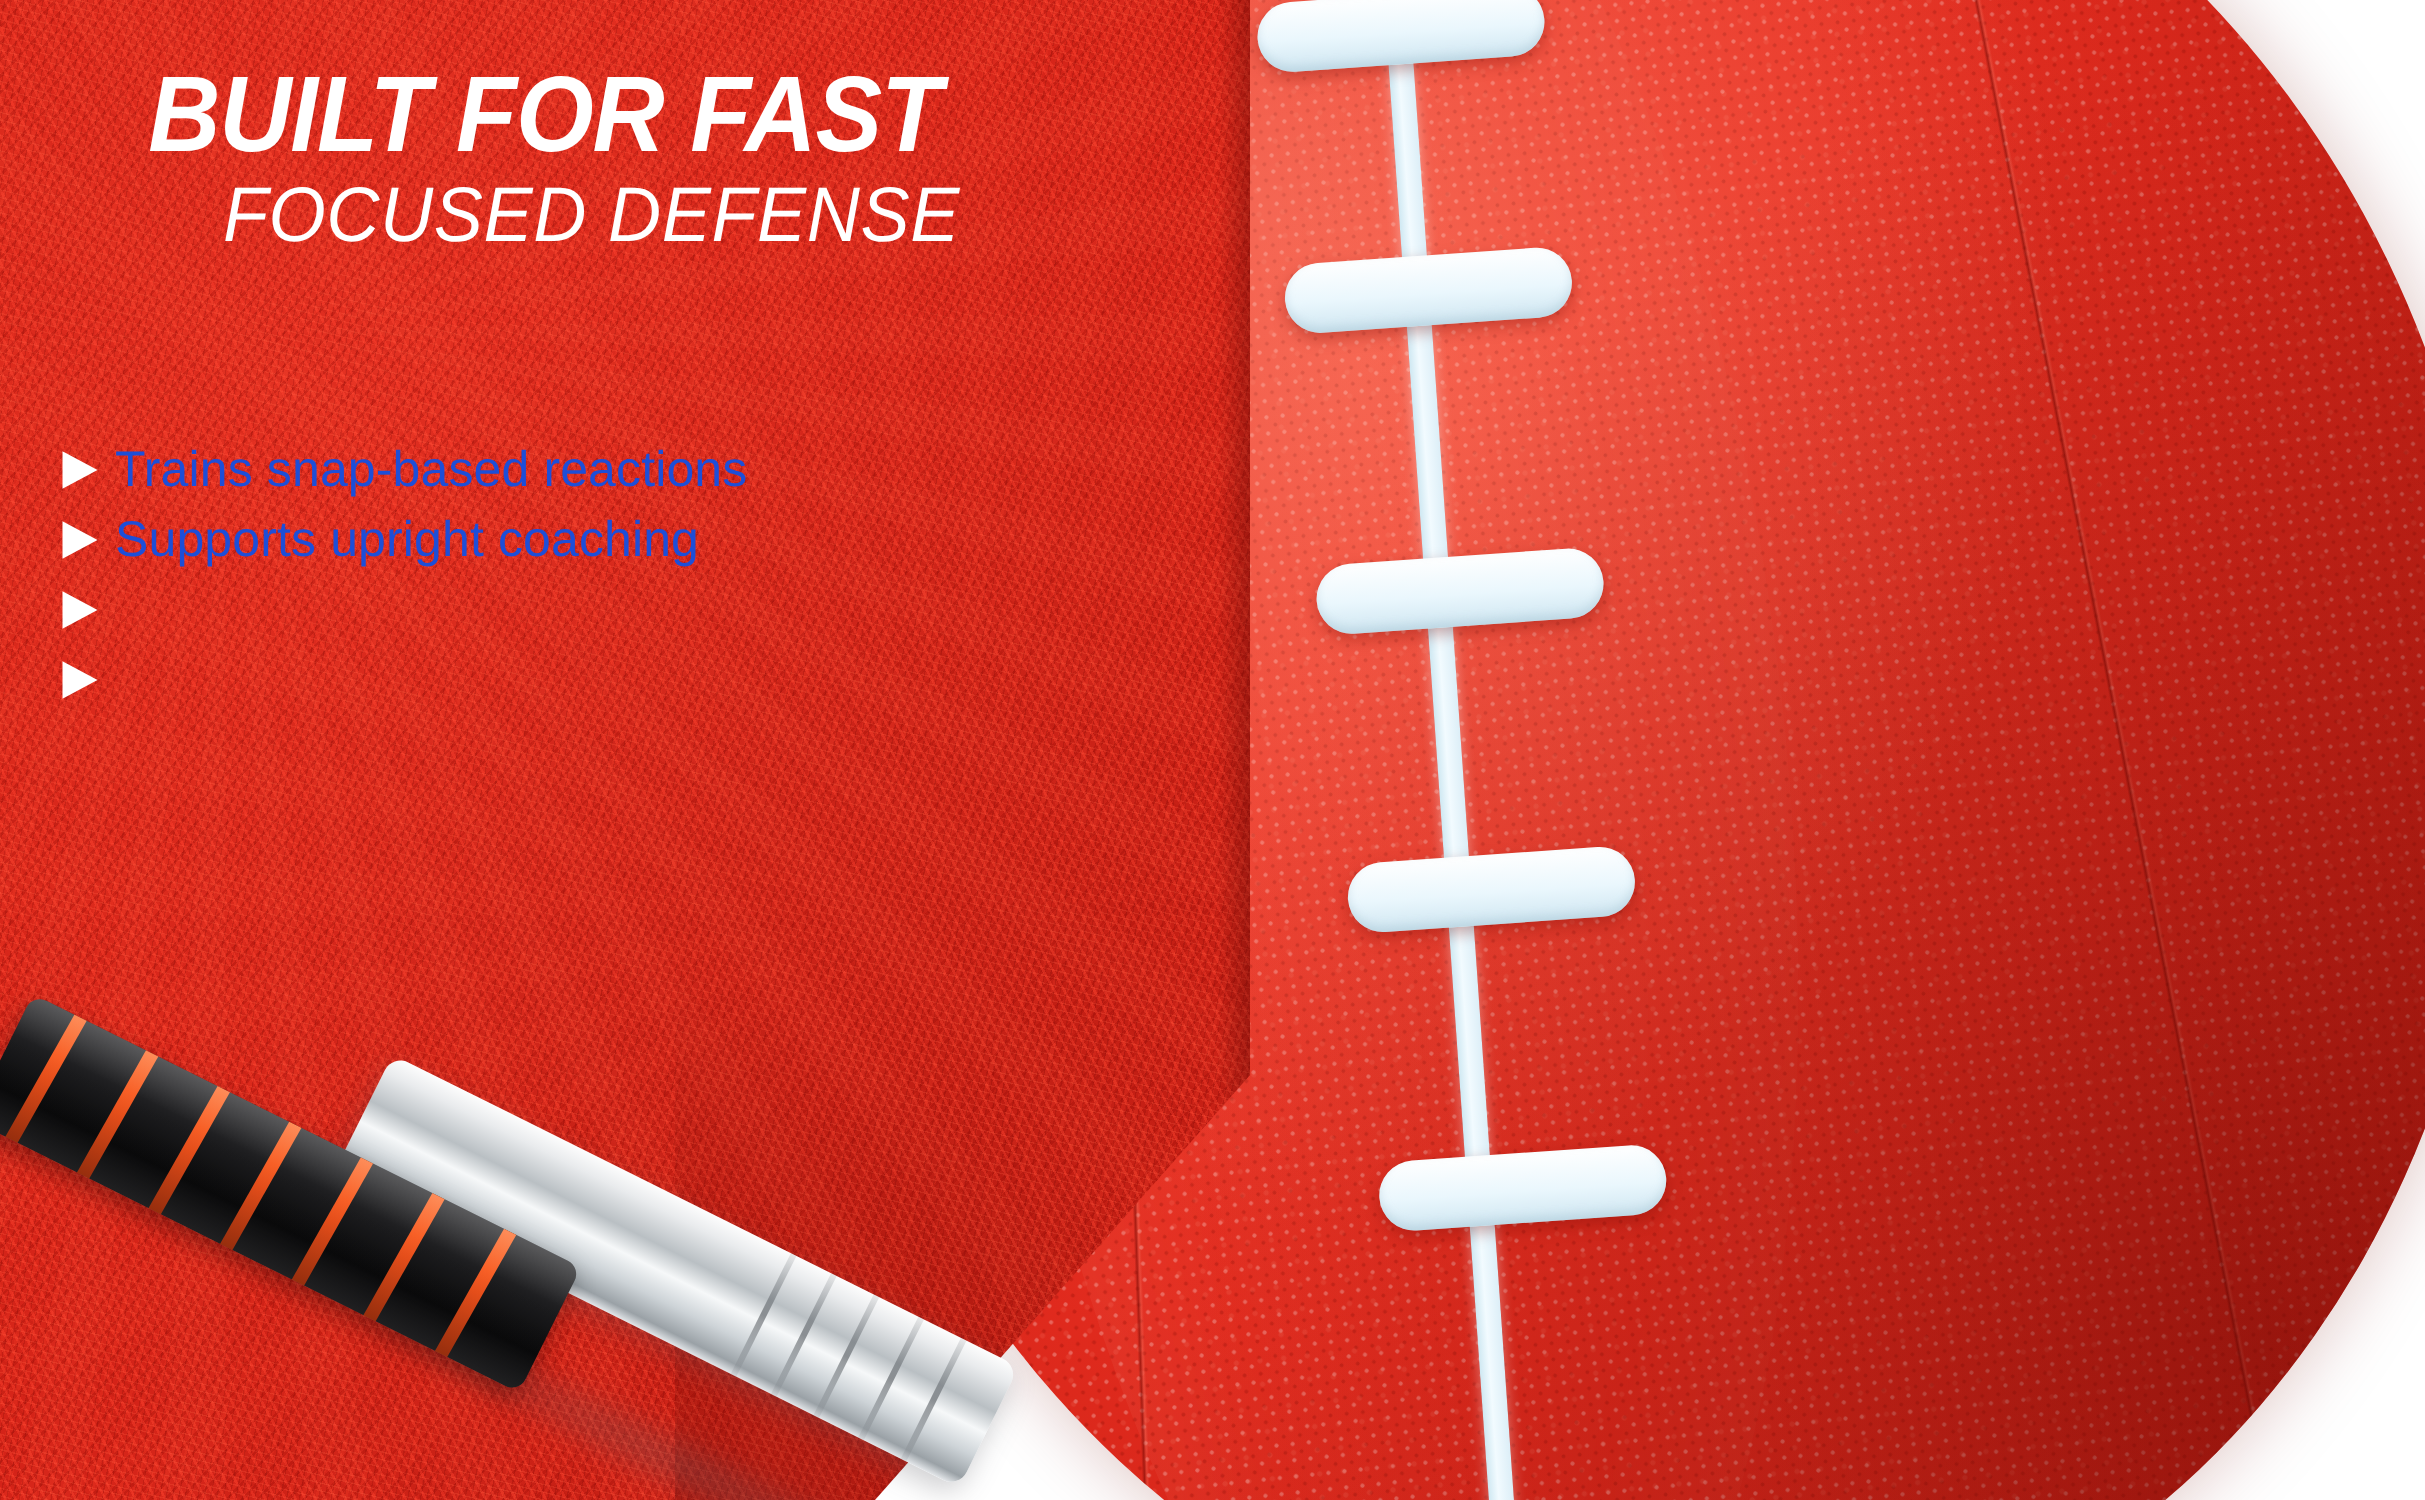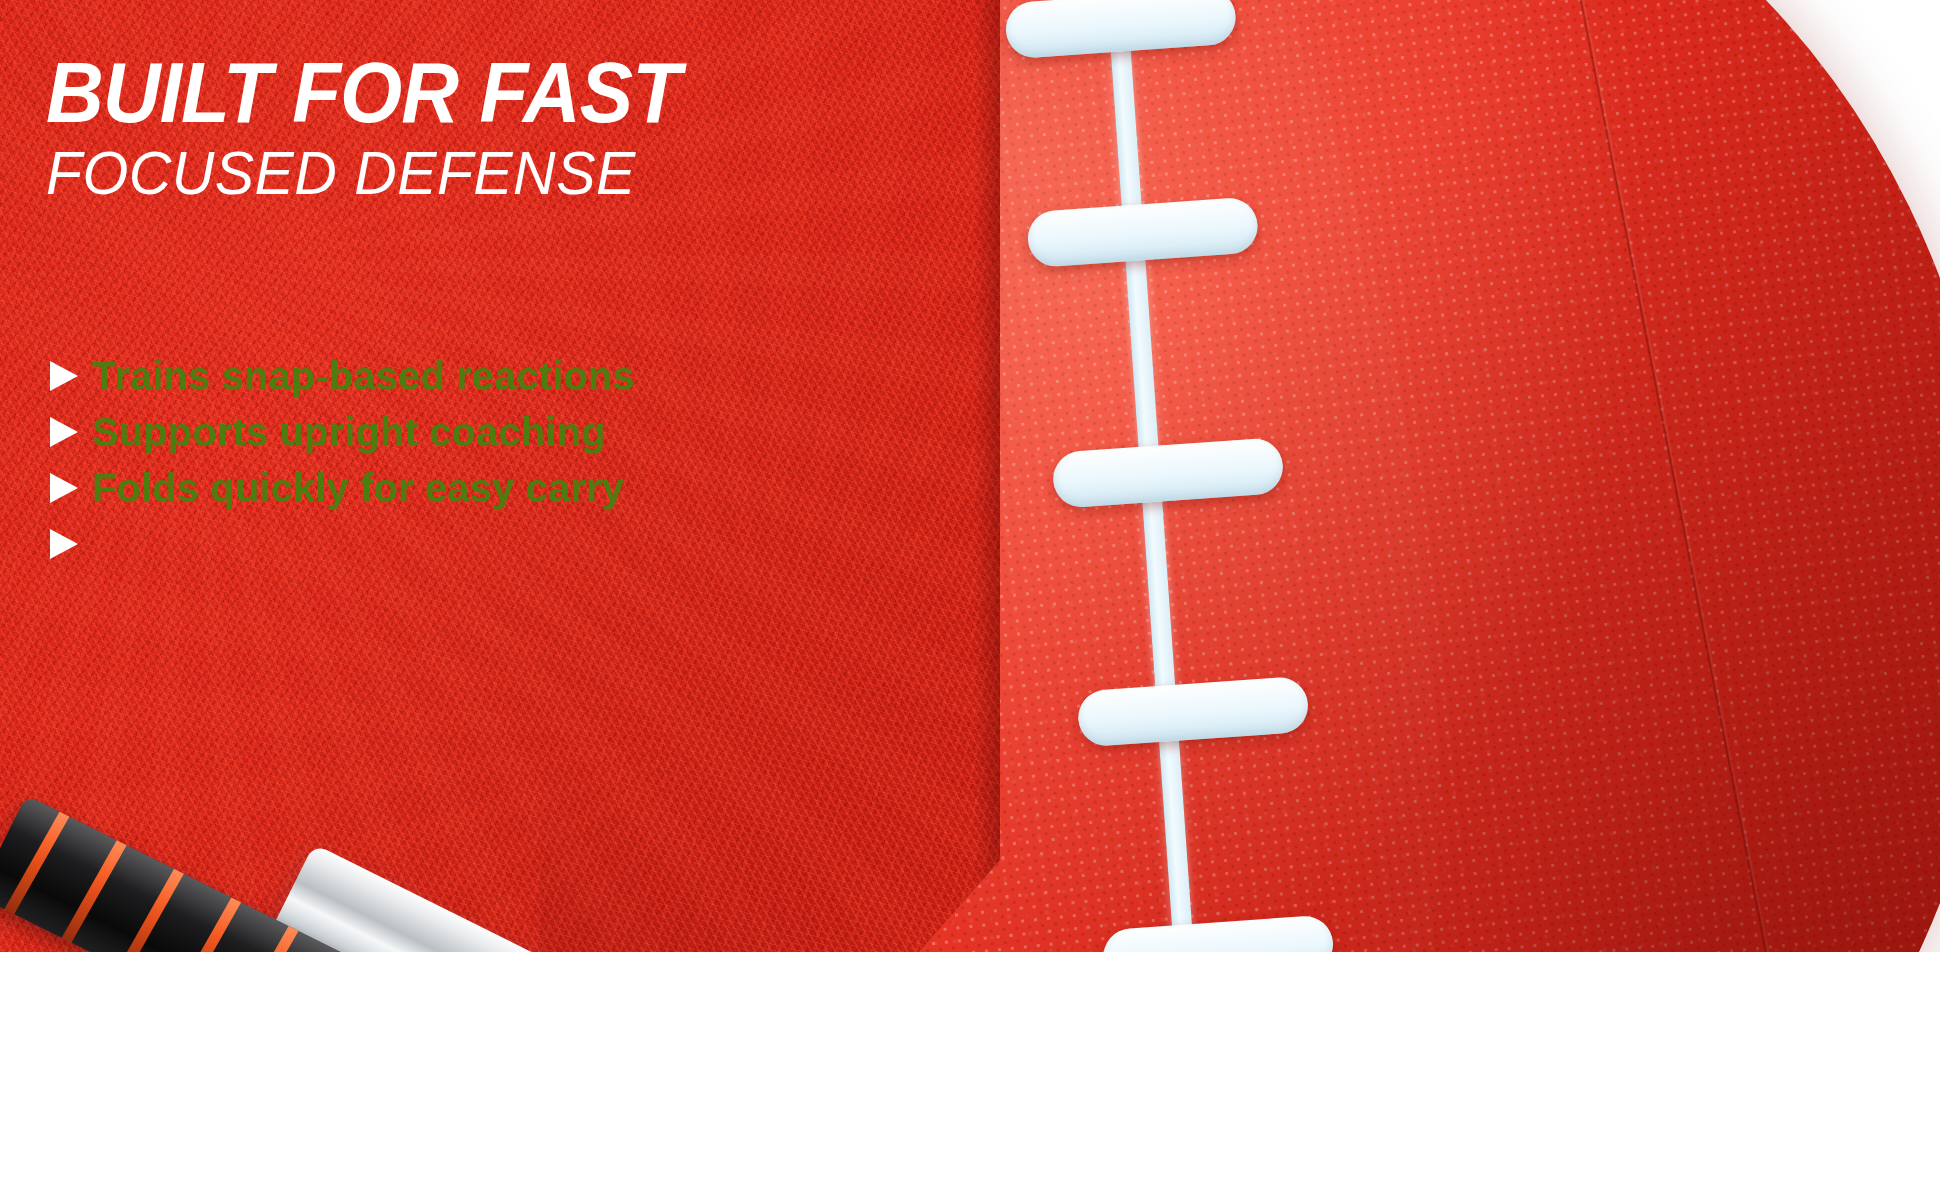--- a/index.html
+++ b/index.html
@@ -1,17 +1,17 @@
 <!DOCTYPE html>
 <html><head>
 <meta charset="utf-8">
 <style>
   html,body{margin:0;padding:0;background:#fff;}
   body{width:1940px;height:1200px;overflow:hidden;font-family:"Liberation Sans",sans-serif;}
-  #stage{position:relative;width:1940px;height:952px;overflow:hidden;background:#ffffff;}
+  #stage{position:relative;width:1940px;height:1200px;overflow:hidden;background:#ffffff;text-align:right;}
 
   
   .white-bg{position:absolute;inset:0;background:#ffffff;}
 
   
   .turf-panel{
     position:absolute;left:0;top:0;width:1000px;height:1200px;
     background:#c9271c;
     clip-path:polygon(0 0, 1000px 0, 1000px 860px, 700px 1200px, 0 1200px);
     overflow:hidden;
@@ -66,21 +66,21 @@
   .bullet-mark{
     width:46px;flex:0 0 46px;display:flex;align-items:center;justify-content:flex-start;
   }
   .arrow-glyph{
     width:0;height:0;margin-left:4px;
     border-top:15px solid transparent;
     border-bottom:15px solid transparent;
     border-left:28px solid #ffffff;
   }
   .bullet-text{
-    font-size:40px;color:#4d7c0f;font-weight:700;letter-spacing:.1px;
+    font-size:40px;color:#1d4ed8;font-weight:400;letter-spacing:.1px;
     white-space:nowrap;line-height:1.05;
   }
 
   
   .ball-wrap{
     position:absolute;left:636px;top:-210px;width:1420px;height:1560px;
     pointer-events:none;
   }
   .ball{
     position:absolute;left:0;top:0;width:1360px;height:1560px;
@@ -228,21 +228,20 @@
     <div class="bullet-row">
       <span class="bullet-mark">
           <span class="arrow-glyph"></span>
         </span>
       <span class="bullet-text">Supports upright coaching</span>
     </div>
     <div class="bullet-row">
       <span class="bullet-mark">
           <span class="arrow-glyph"></span>
         </span>
-      <span class="bullet-text">Folds quickly for easy carry</span>
     </div>
     <div class="bullet-row">
       <span class="bullet-mark">
           <span class="arrow-glyph"></span>
         </span>
     </div>
   </div>
 
   <div class="pole-group">
     <div class="pole-shadow"></div>

